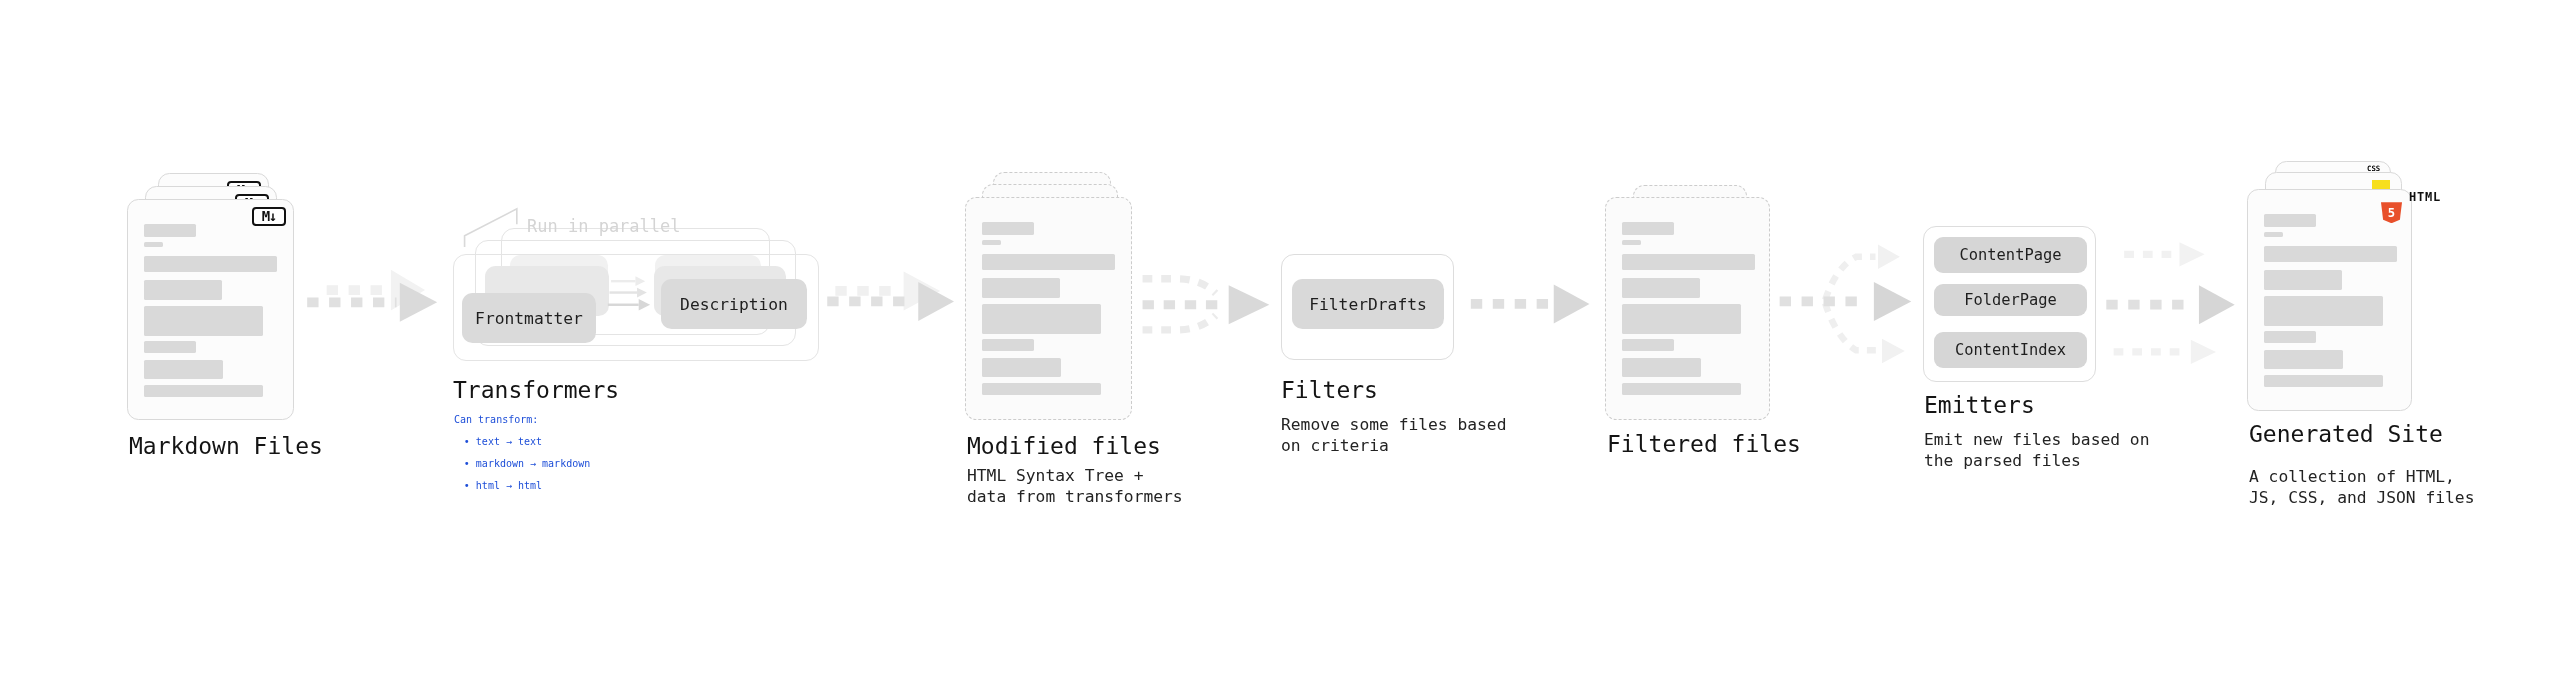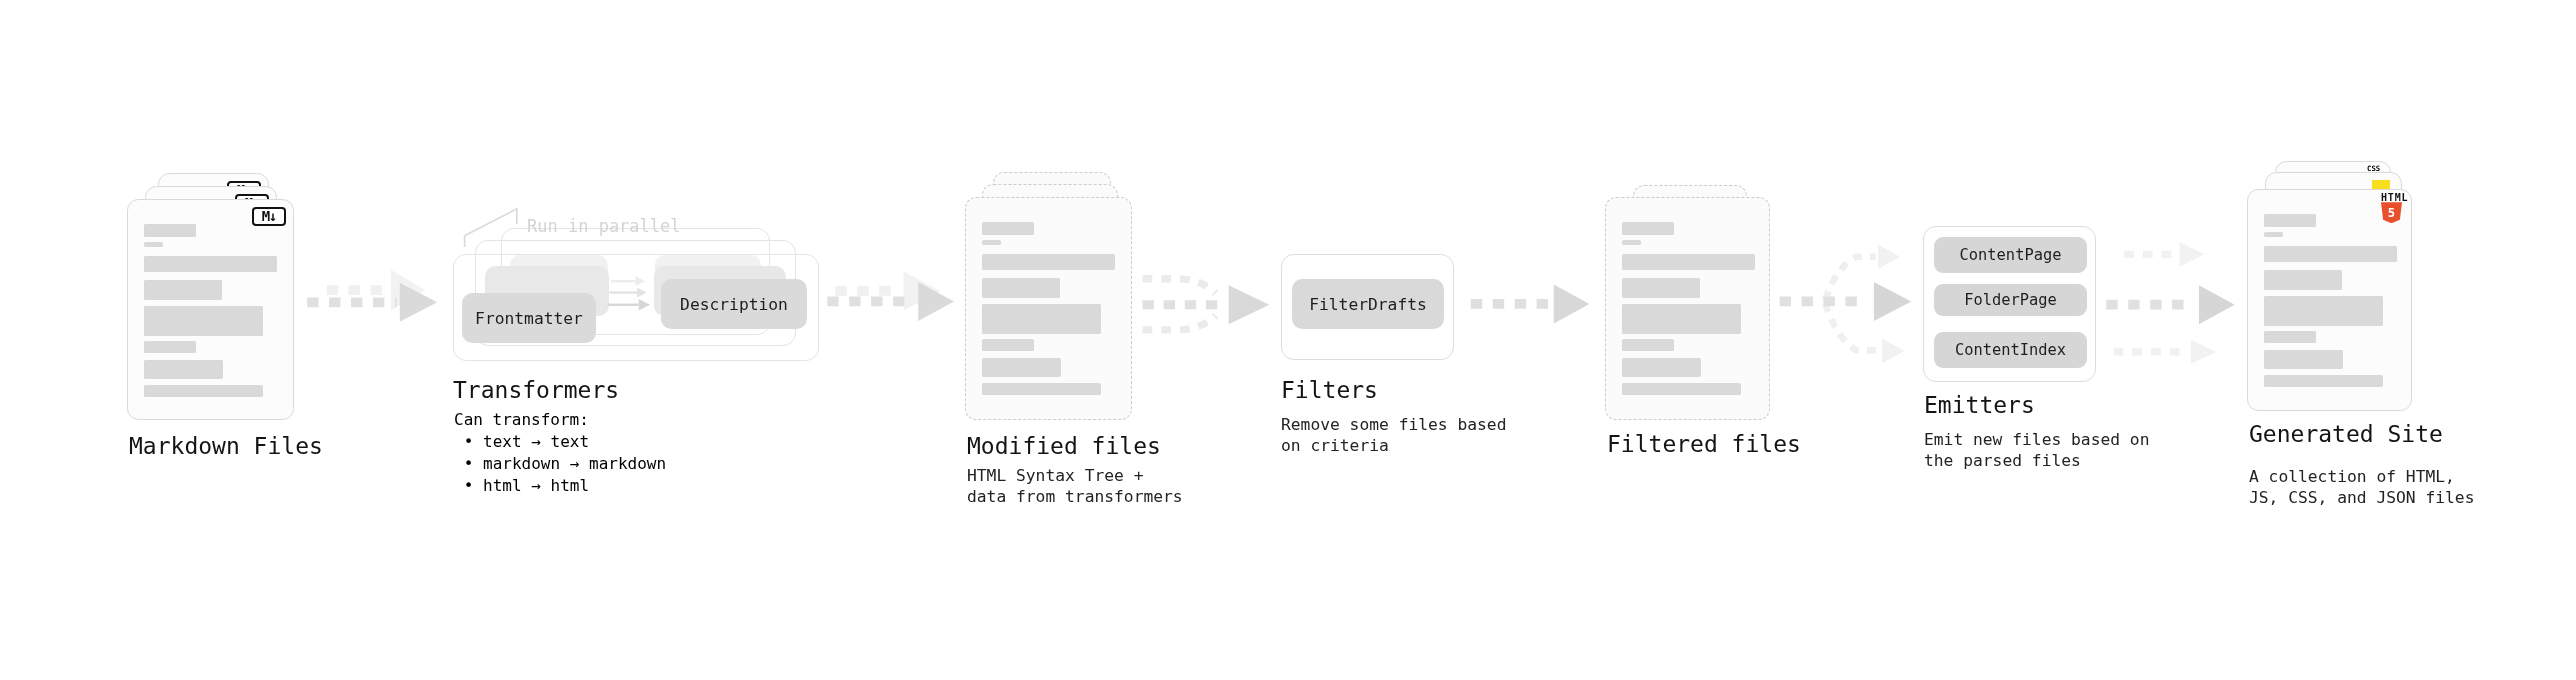--- a/index.html
+++ b/index.html
@@ -15,28 +15,28 @@
     font-weight:bold;font-size:14px;color:#111;letter-spacing:-1.6px;box-sizing:border-box;}
   .frame{position:absolute;border:1.6px solid #e4e4e4;border-radius:13px;box-sizing:border-box;background:transparent;}
   .panel{position:absolute;border:1.6px solid #dddddd;border-radius:13px;background:#ffffff;box-sizing:border-box;}
   .pill{position:absolute;display:flex;align-items:center;justify-content:center;
     background:#dadada;border-radius:10.6px;font-size:16.3px;color:#1e1e1e;}
   .pill.ghost2{background:#e8e8e8;}
   .pill.ghost3{background:#f1f1f1;}
   .pill.small{font-size:15.4px;border-radius:9px;background:#d6d6d6;}
   .stage-title{position:absolute;font-size:23px;color:#141414;white-space:nowrap;}
   .stage-sub{position:absolute;font-size:16.3px;line-height:21px;color:#232323;white-space:nowrap;}
-  .note{position:absolute;font-size:16px;line-height:22px;color:#000000;white-space:nowrap;}
+  .note{position:absolute;font-size:10px;line-height:22px;color:#1d4ed8;white-space:nowrap;}
   .note .indent{margin-left:9.8px;}
   .annotation{position:absolute;font-size:17px;color:#d4d4d4;white-space:nowrap;}
   .css-badge{position:absolute;top:3.3px;right:9.8px;font-size:7.3px;font-weight:bold;color:#000;
     line-height:7.3px;border-bottom:2.4px solid #2d53e5;padding-bottom:0.8px;}
   .js-badge{position:absolute;top:7.3px;right:10.6px;width:18px;height:9px;background:#f7df1e;}
   .html5-logo{position:absolute;top:4.1px;right:9px;width:21px;text-align:center;}
-  .html5-word{font-size:10px;font-weight:bold;color:#111;letter-spacing:0.8px;line-height:7.3px;}
+  .html5-word{font-size:12px;font-weight:bold;color:#111;letter-spacing:0.8px;line-height:7.3px;margin-left:28px;}
   .html5-shield{width:21px;height:21px;margin-top:0.8px;background:#e8502b;color:#fff;
     clip-path:polygon(0% 0%,100% 0%,90% 84%,50% 100%,10% 84%);
     display:flex;align-items:center;justify-content:center;font-size:12.2px;font-weight:bold;}
   svg.overlay{position:absolute;left:0;top:0;pointer-events:none;}
 </style>
 </head>
 <body>
 
 <div id="canvas">
 

